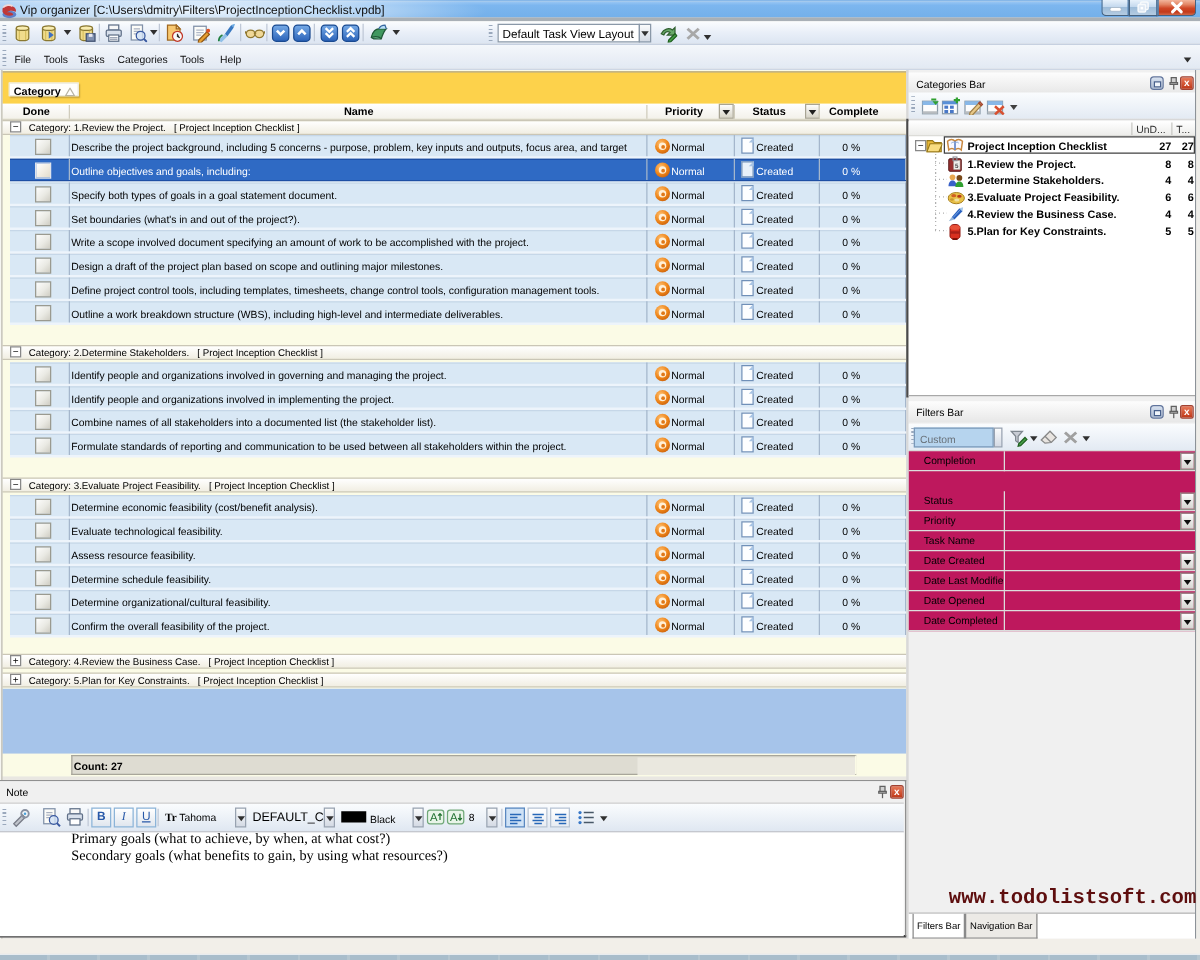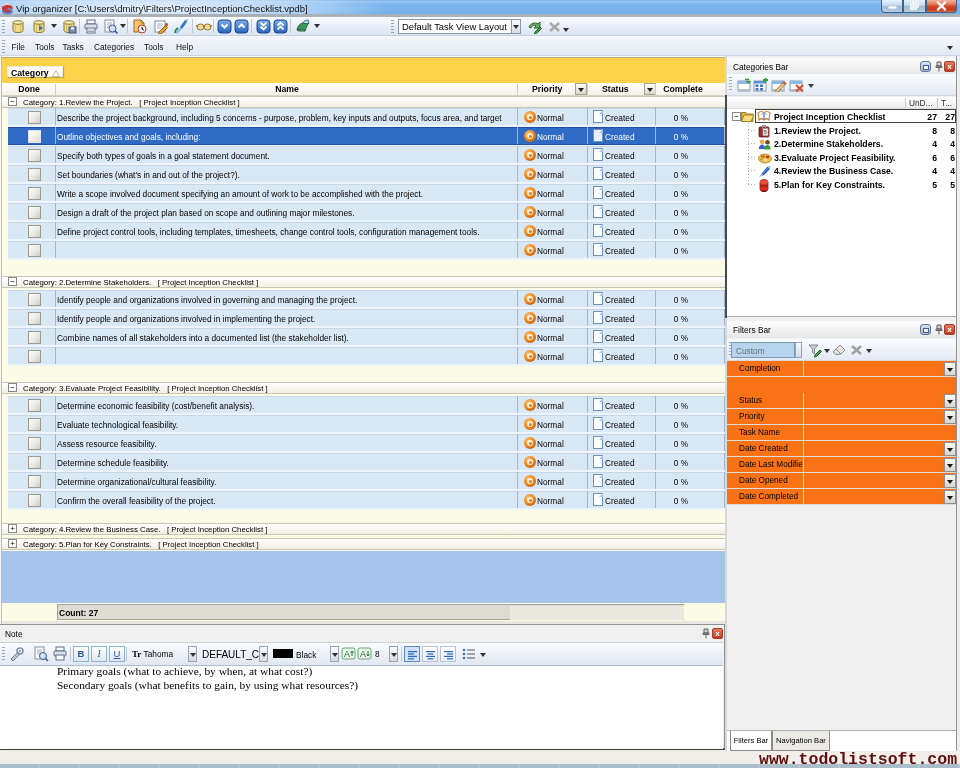--- a/index.html
+++ b/index.html
@@ -116,31 +116,31 @@
 .trow .tline { position:absolute; top:6px; width:9px; height:1px; background-image:repeating-linear-gradient(90deg,#b0b0b0 0 1px, transparent 1px 3px); }
 .trow .selbox { position:absolute; left:28px; top:-1px; width:201px; height:14px; border:1px solid #404040; background:#fff; }
 .trow .tico { position:absolute; top:0; z-index:2; }
 .trow .ttext { position:absolute; top:2px; z-index:2; white-space:nowrap; }
 #treevline { position:absolute; left:21px; top:26px; width:1px; height:62px; background-image:repeating-linear-gradient(#b0b0b0 0 1px, transparent 1px 3px); }
 
 #filtheader { top:265px; }
 #filttoolbar { position:absolute; left:0; top:283px; width:229px; height:22px; background:linear-gradient(#fafcfe,#e3eaf3); border-bottom:1px solid #d8d8d8; }
 #custombox { position:absolute; left:4px; top:3px; width:64px; height:16px; background:#b6d4ee; border:1px solid #7a98b8; color:#687078; padding:3px 0 0 4px; font-size:8.3px; }
 #custombtn { position:absolute; left:68px; top:3px; width:7px; height:16px; background:linear-gradient(#fafbfc,#d4dae4); border:1px solid #98a2b0; }
-#filtgrid { position:absolute; left:0; top:305px; width:229px; height:144px; background:#f97316; }
+#filtgrid { position:absolute; left:0; top:305px; width:229px; height:144px; background:#be185d; }
 .frow { position:absolute; left:0; width:229px; height:16px; border-bottom:1px solid #dcdcdc; }
 .frow .flabel { position:absolute; left:12px; top:3px; font-size:8.2px; }
 .frow .fbtn { position:absolute; left:217px; top:1px; width:12px; height:14px; background:linear-gradient(#fcfcfc,#d4d4d0); border:1px solid #909088; }
 .frow .fbtn:after { content:""; position:absolute; left:2px; top:5px; border-left:3px solid transparent; border-right:3px solid transparent; border-top:4px solid #101010; }
 .fvline { position:absolute; left:76px; top:0; width:1px; background:#dcdcdc; }
 
 #tabsrow { left:727px; top:730px; width:229px; height:21px; background:#fff; border-top:1px solid #b0b0b0; }
 .tab { position:absolute; top:0px; height:20px; background:#fff; border:1px solid #8a8a8a; border-top:none; font-size:7.6px; text-align:center; padding-top:5px; }
 
-#redtext { left:759px; top:750px; font-family:"Liberation Mono", monospace; font-weight:bold; font-size:16.5px; color:#5e0e0e; white-space:nowrap; z-index:5; }
+#redtext { left:759px; top:708px; font-family:"Liberation Mono", monospace; font-weight:bold; font-size:16.5px; color:#5e0e0e; white-space:nowrap; z-index:5; }
 
 #bottomstrip1 { left:0; top:751px; width:960px; height:12px; background:#f2efe9; }
 #taskbar { left:0; top:763px; width:960px; height:5px; border-top:1px solid #e8ecf0; background:repeating-linear-gradient(90deg,#a9bdcb 0 38px,#b6c6d0 38px 40px); }
 </style>
 </head>
 <body>
 
 <div class="abs" id="titlebar"></div>
 <div class="abs" id="titleglow"></div>
 <div class="abs" id="appicon"><svg width="13" height="13" viewBox="0 0 13 13">
@@ -424,20 +424,21 @@
 <div class="cp">0 %</div>
 </div>
 <div class="taskrow" style="top:185px;">
 <div class="rowbg"></div>
 <div class="vline" style="left:47px;"></div>
       <div class="vline" style="left:509px;"></div>
       <div class="vline" style="left:579px;"></div>
       <div class="vline" style="left:647px;"></div>
       <div class="vline" style="left:716px;"></div>
 <div class="cb"></div>
+<div class="nm">Outline a work breakdown structure (WBS), including high-level and intermediate deliverables.</div>
 <div class="pricon"></div>
       <div class="pr">Normal</div>
 <div class="sticon"></div>
       <div class="st">Created</div>
 <div class="cp">0 %</div>
 </div>
 <div class="grouprow abs" style="top:220px;">
 <div class="expbox">−</div>
 <div class="gtext">Category: 2.Determine Stakeholders.&nbsp;&nbsp;&nbsp;[ Project Inception Checklist ]</div>
 </div>
@@ -487,20 +488,21 @@
 <div class="cp">0 %</div>
 </div>
 <div class="taskrow" style="top:291px;">
 <div class="rowbg"></div>
 <div class="vline" style="left:47px;"></div>
       <div class="vline" style="left:509px;"></div>
       <div class="vline" style="left:579px;"></div>
       <div class="vline" style="left:647px;"></div>
       <div class="vline" style="left:716px;"></div>
 <div class="cb"></div>
+<div class="nm">Formulate standards of reporting and communication to be used between all stakeholders within the project.</div>
 <div class="pricon"></div>
       <div class="pr">Normal</div>
 <div class="sticon"></div>
       <div class="st">Created</div>
 <div class="cp">0 %</div>
 </div>
 <div class="grouprow abs" style="top:326px;">
 <div class="expbox">−</div>
 <div class="gtext">Category: 3.Evaluate Project Feasibility.&nbsp;&nbsp;&nbsp;[ Project Inception Checklist ]</div>
 </div>

